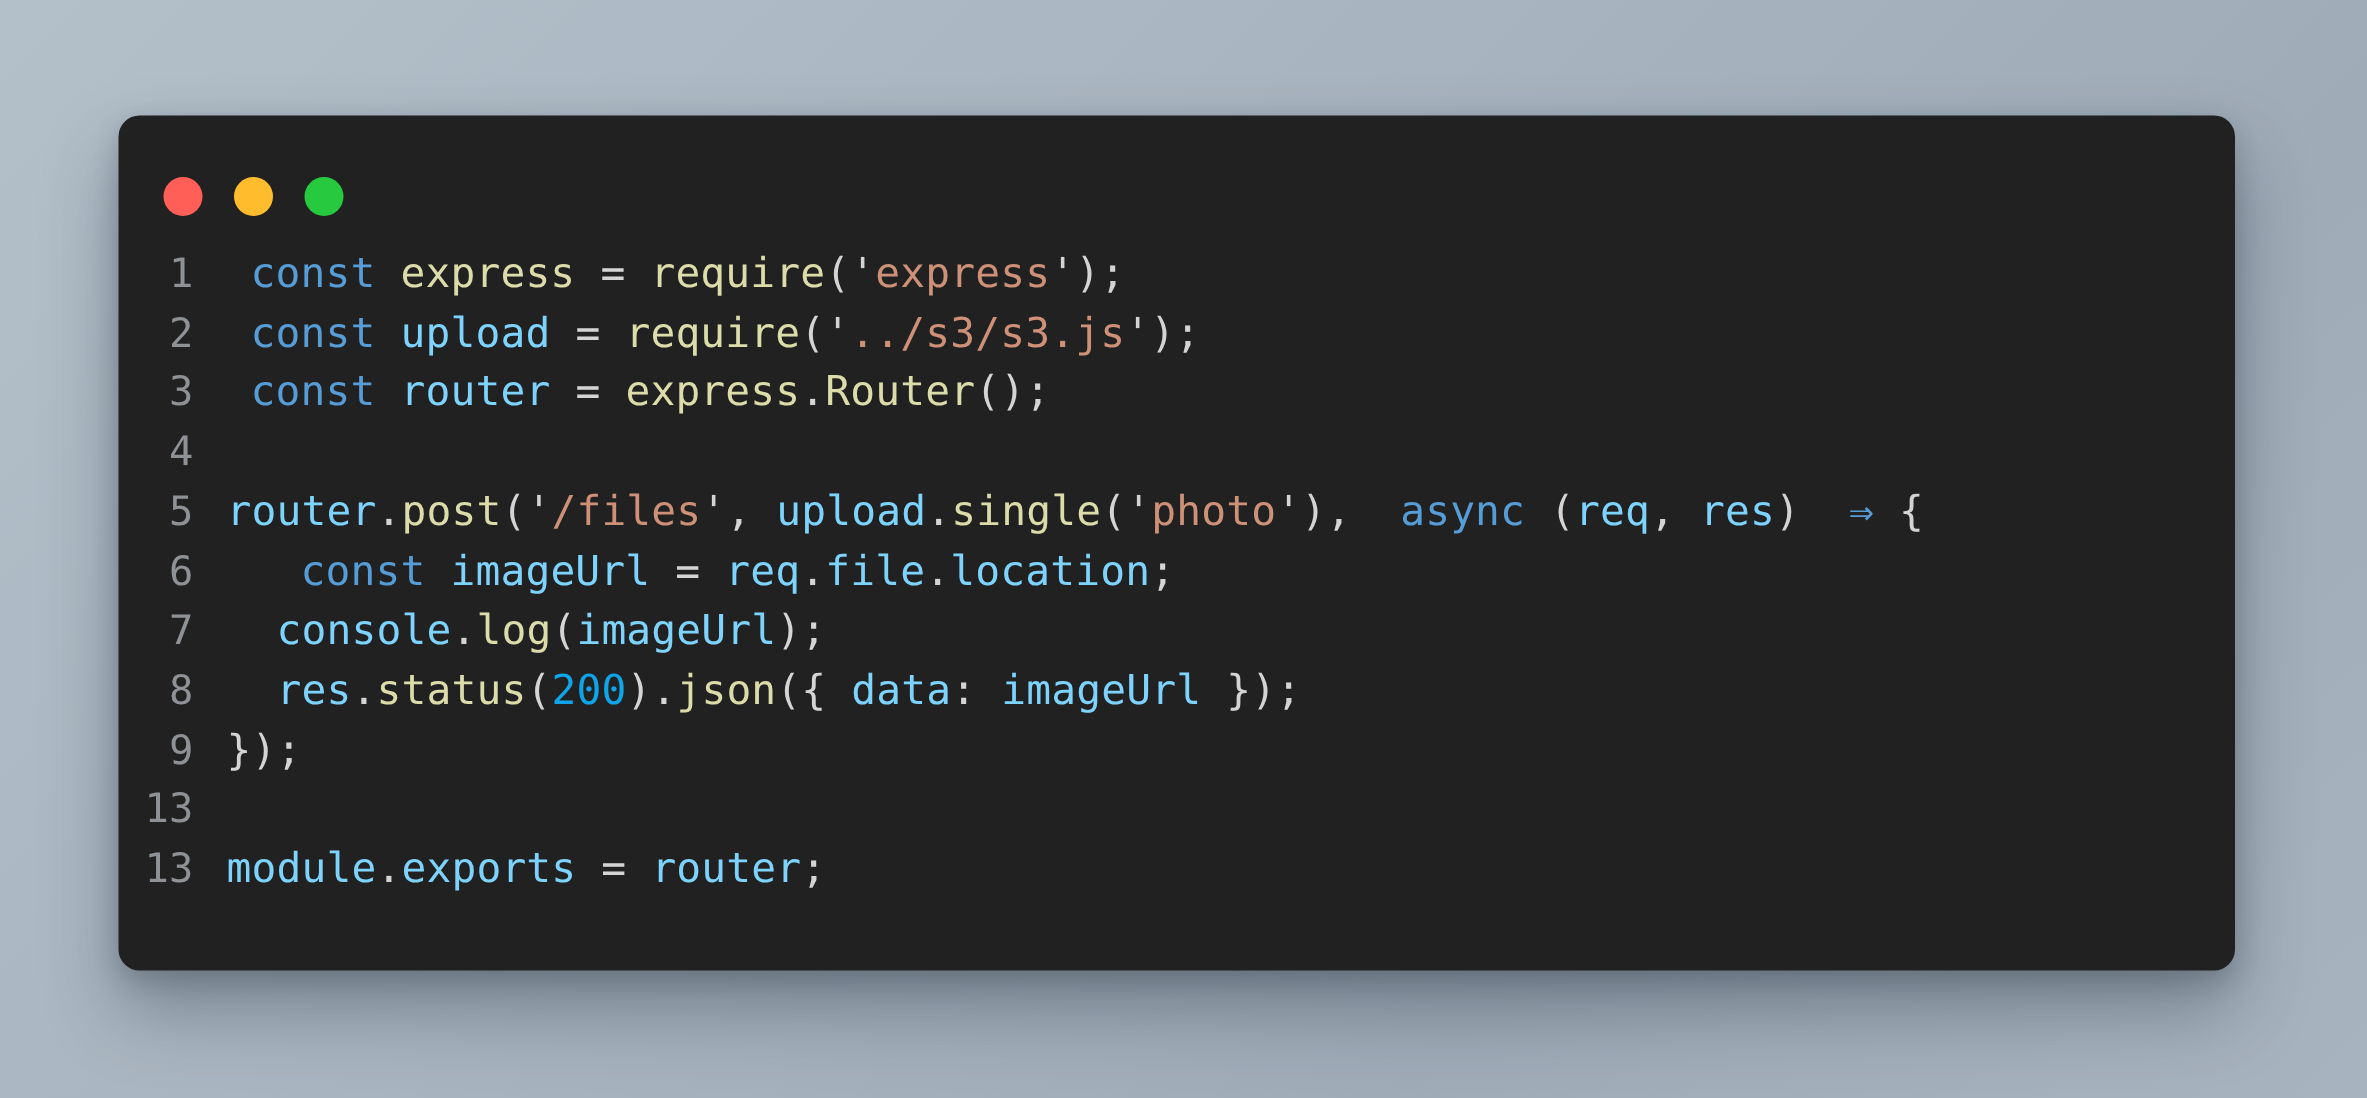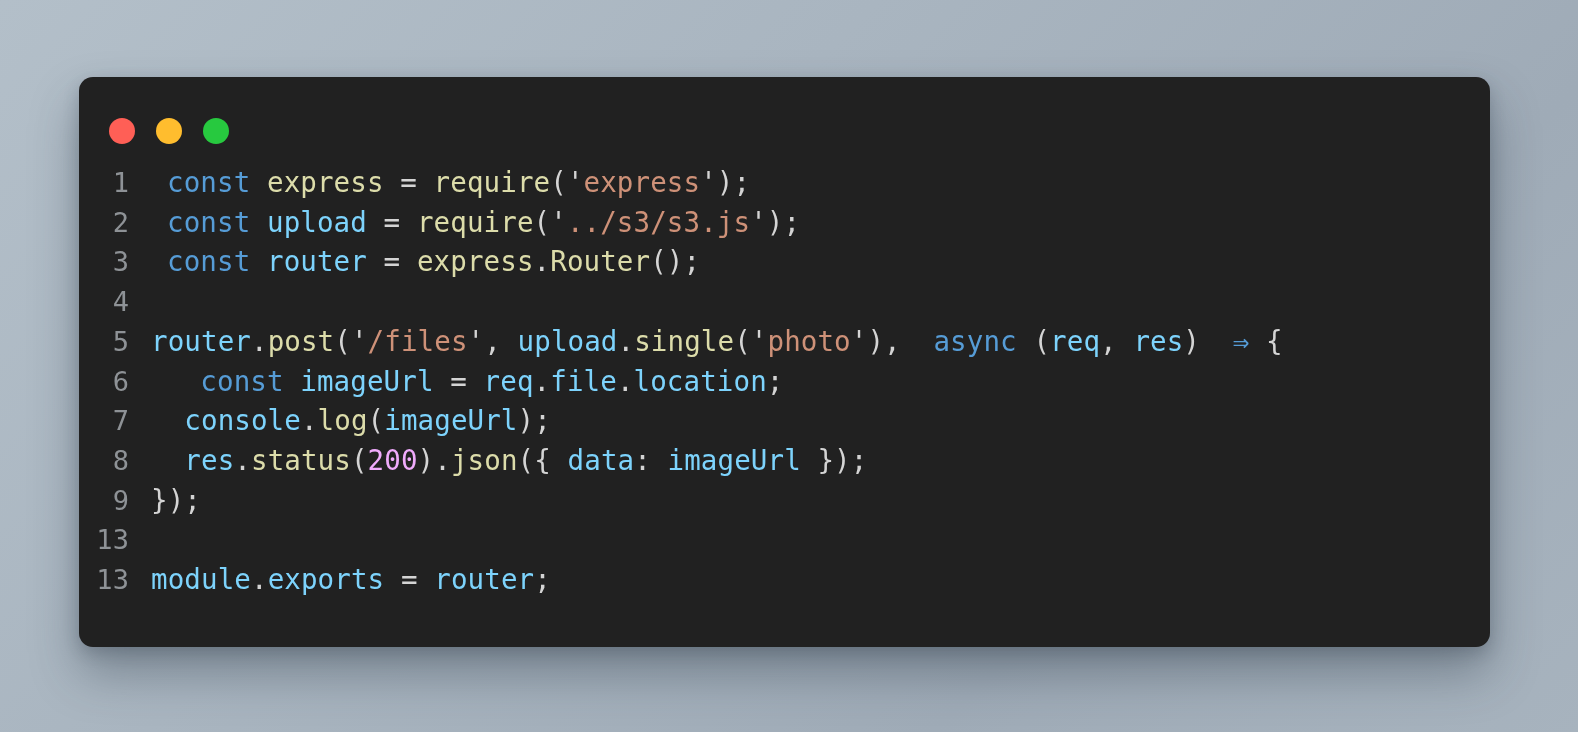--- a/index.html
+++ b/index.html
@@ -75,21 +75,21 @@
   .lc {
     color: #d4d4d4;
     white-space: pre;
   }
 
   
   .t-kw     { color: #569cd6; margin-left: 16px; }
   .t-var    { color: #7dd3fc; }
   .t-fn     { color: #dcdcaa; }
   .t-str    { color: #ce9178; }
-  .t-num    { color: #f0abfc; }
+  .t-num    { color: #0ea5e9; }
   .t-punc   { color: #d4d4d4; }
 </style>
 </head>
 <body>
 
 <div id="code-card">
 
   <div id="titlebar">
     <span class="dot dot-close"></span>
     <span class="dot dot-minimize"></span>

